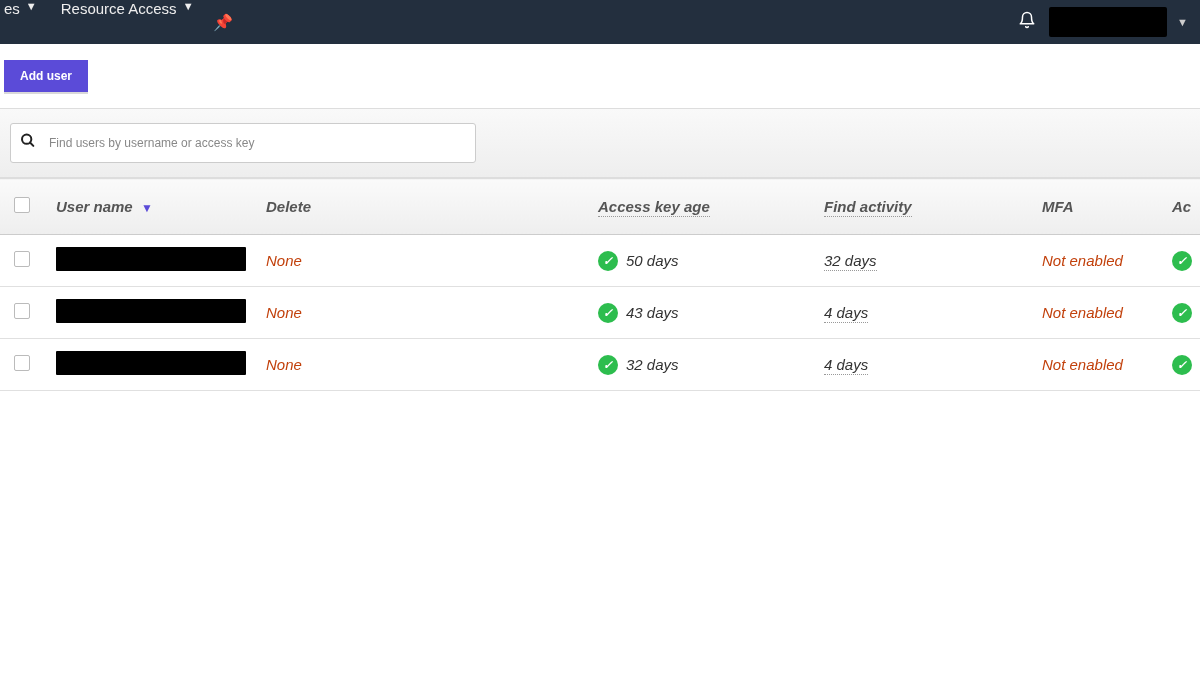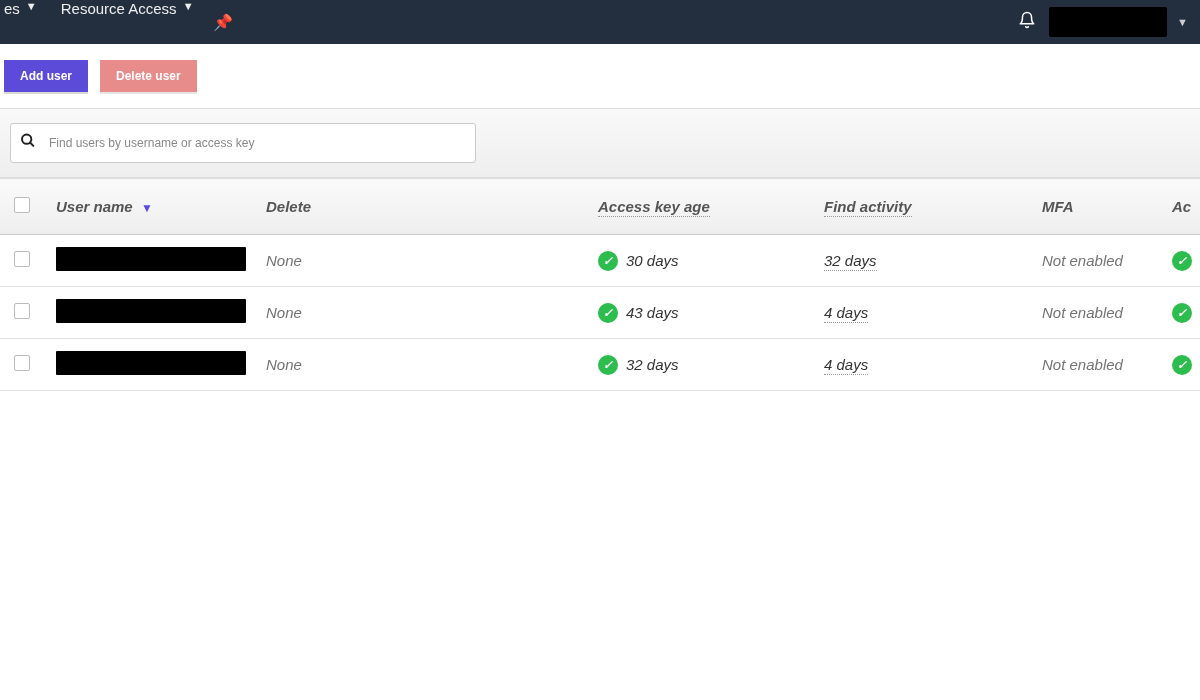--- a/index.html
+++ b/index.html
@@ -44,21 +44,21 @@
   thead th.last { width: 40px; margin-top: 38px; }
   .sort-caret { color: #5b4bd8; font-size: 12px; margin-left: 4px; }
 
   tbody td { padding: 12px 12px; border-bottom: 1px solid #e0e0e0; font-size: 15px; vertical-align: middle; }
   tbody td.chk { text-align: center; }
   .cb { width: 16px; height: 16px; border: 1px solid #bbb; border-radius: 2px; background: #fff; display: inline-block; }
   .uname-black { background: #000; width: 190px; height: 24px; display: inline-block; border-radius: 1px; }
   .dotted-under { border-bottom: 1px dotted #999; padding-bottom: 1px; }
   .ok-badge { display: inline-flex; align-items: center; justify-content: center; width: 20px; height: 20px; background: #2dbd4e; border-radius: 50%; color: #fff; font-size: 12px; font-weight: 900; margin-right: 8px; }
   .row-flex { display: inline-flex; align-items: center; }
-  td.groups, td.mfa { color: #737373; margin-top: 44px; }
+  td.groups, td.mfa { color: #c2410c; margin-top: 44px; }
 </style>
 </head>
 <body>
 
 <div class="navbar">
   <div class="nav-left">
     <div class="nav-item truncated">
       <span>es</span>
       <span class="nav-caret">▼</span>
     </div>
@@ -76,21 +76,20 @@
           <path d="M13.7 21a2 2 0 01-3.4 0"></path>
         </svg>
     </div>
     <div class="nav-account"></div>
     <span class="nav-account-caret">▼</span>
   </div>
 </div>
 
 <div class="actions">
   <button class="btn btn-primary">Add user</button>
-  <button class="btn btn-danger">Delete user</button>
 </div>
 
 <div class="search-strip">
   <div class="search-wrap">
     <span class="search-icon">
       <svg width="16" height="16" viewBox="0 0 24 24" fill="none" stroke="#222" stroke-width="3" stroke-linecap="round">
           <circle cx="10" cy="10" r="7"></circle>
           <line x1="20" y1="20" x2="15" y2="15"></line>
         </svg>
     </span>
@@ -123,21 +122,21 @@
       </th>
     </tr>
   </thead>
   <tbody>
     <tr>
       <td class="chk"><span class="cb"></span></td>
       <td><span class="uname-black"></span></td>
       <td class="groups">None</td>
       <td><span class="row-flex">
             <span class="ok-badge">✓</span>
-            <span>30 days</span>
+            <span>50 days</span>
           </span></td>
       <td><span class="dotted-under">32 days</span></td>
       <td class="mfa">Not enabled</td>
       <td><span class="ok-badge">✓</span></td>
     </tr>
     <tr>
       <td class="chk"><span class="cb"></span></td>
       <td><span class="uname-black"></span></td>
       <td class="groups">None</td>
       <td><span class="row-flex">

